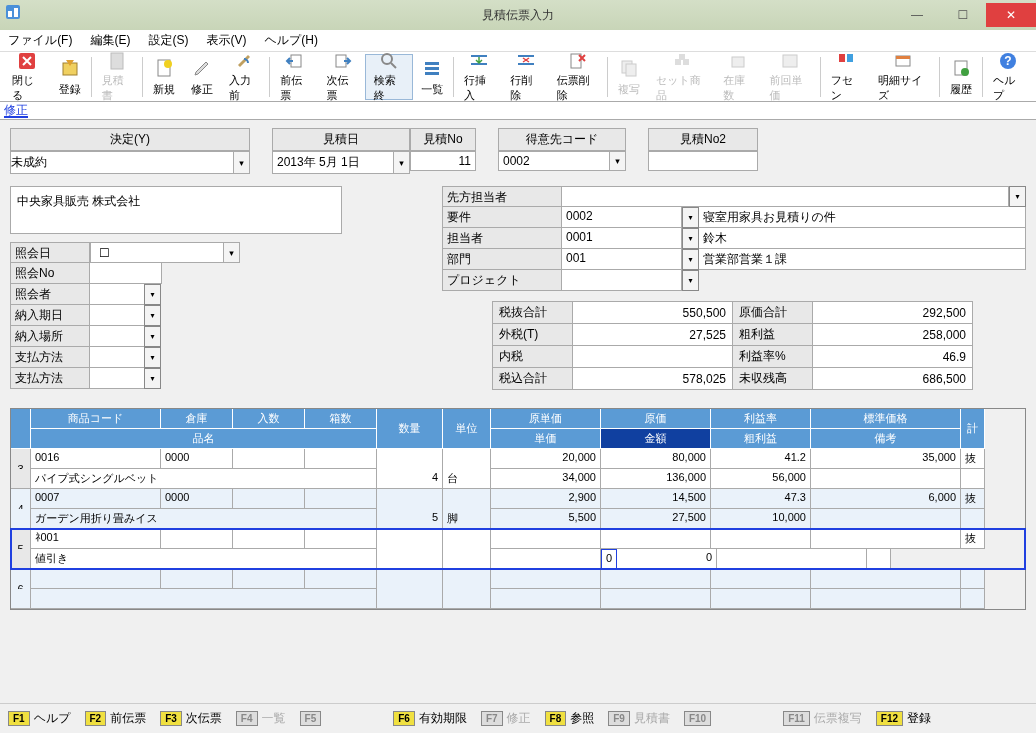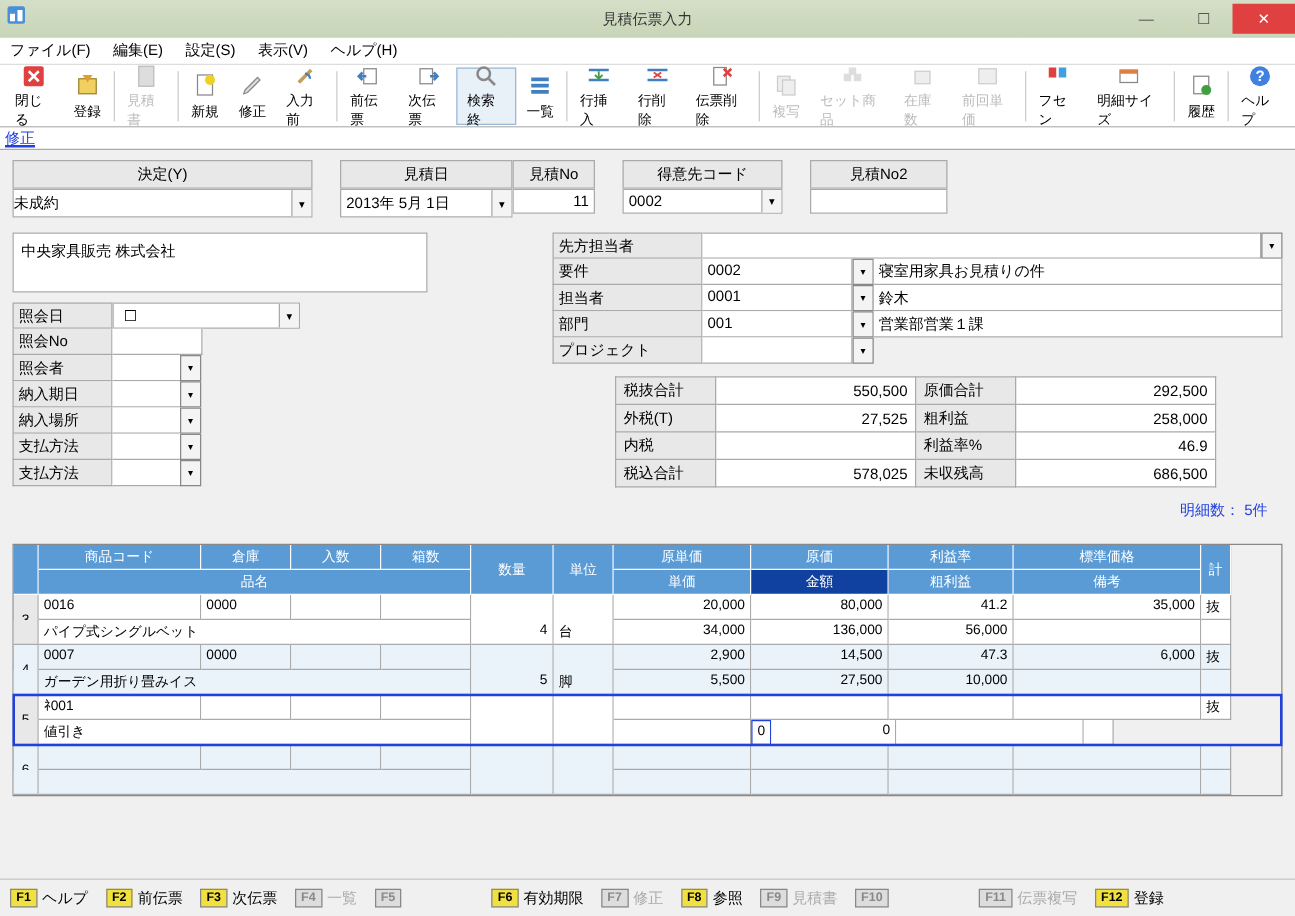--- a/index.html
+++ b/index.html
@@ -480,21 +480,20 @@
                 <td class="num">578,025</td>
                 <td class="lbl">未収残高</td>
                 <td class="num">686,500</td>
               </tr>
         </tbody>
           </table>
       </div>
     </div>
   </div>
 
-  <div class="detailcount">明細数： 5件</div>
 
   <div class="grid">
     <div class="ghead">
       <div class="gcell" style="width:20px;height:40px;"></div>
       <div style="display:flex;flex-direction:column;width:346px;">
         <div style="display:flex;">
           <div class="gcell" style="width:130px;">商品コード</div>
           <div class="gcell" style="width:72px;">倉庫</div>
           <div class="gcell" style="width:72px;">入数</div>
           <div class="gcell" style="width:72px;">箱数</div>

